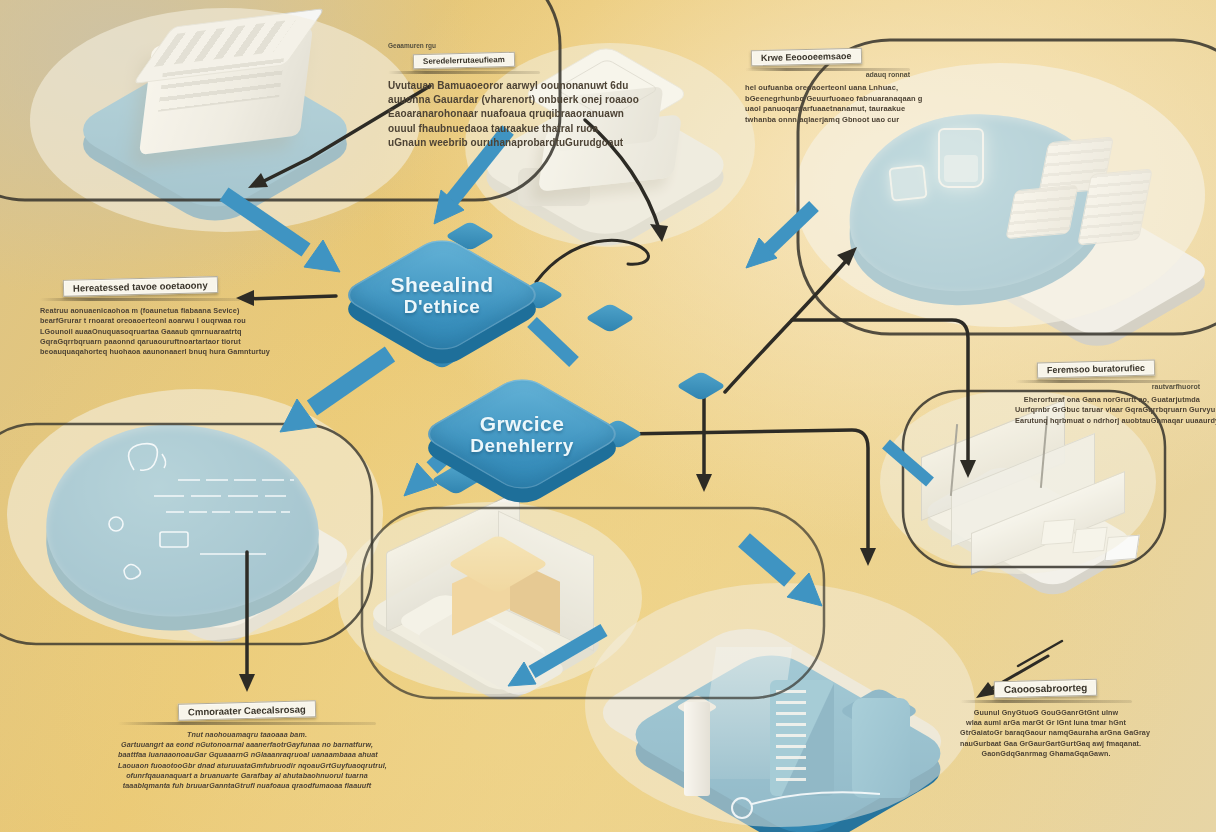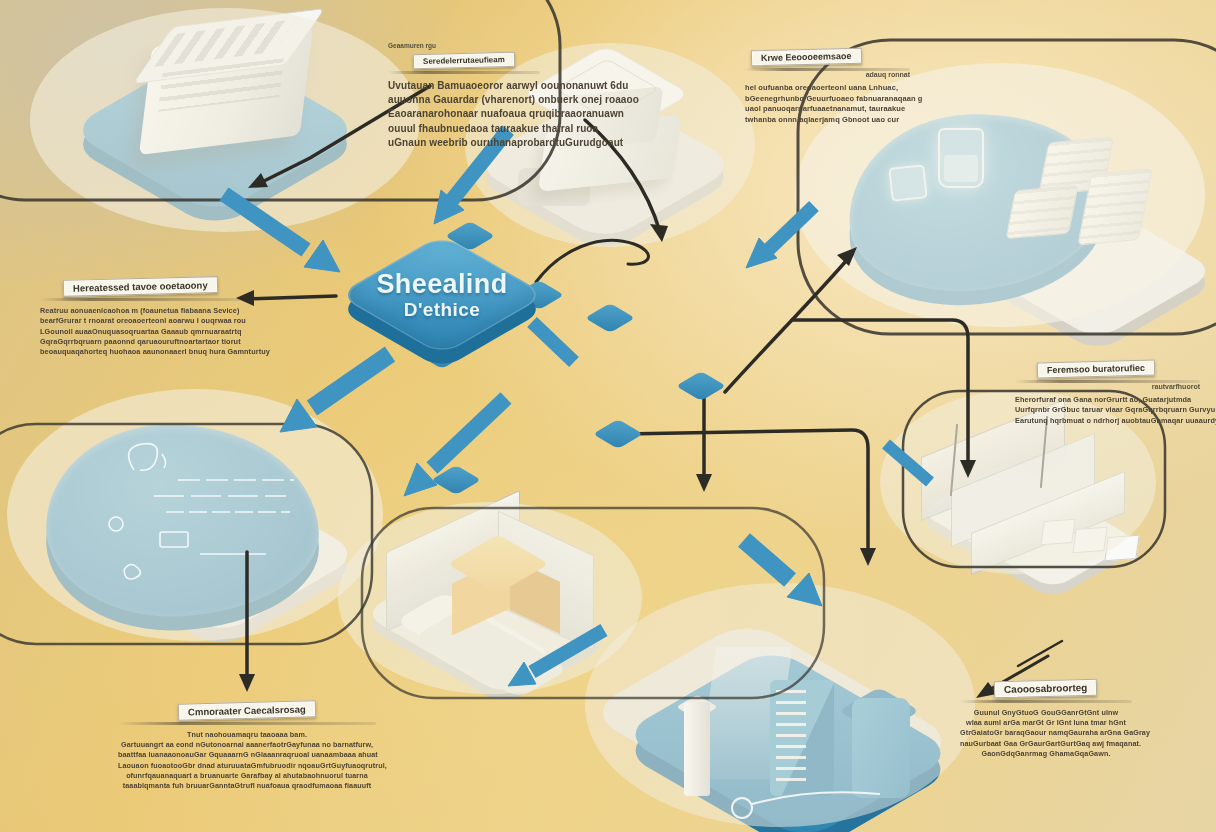--- a/index.html
+++ b/index.html
@@ -31,21 +31,21 @@
   
   .node{position:absolute;width:216px;height:140px;}
   .d-side,.d-top{position:absolute;left:34px;top:-4px;width:148px;height:148px;border-radius:26px;}
   .d-side{transform:translateY(14px) scaleY(.58) rotate(45deg);background:#1e6f9a;}
   .d-top{transform:scaleY(.58) rotate(45deg);
     background:linear-gradient(140deg,#62b1d6 8%,#3a90bd 70%,#2f86b4 100%);
     box-shadow:inset 0 0 0 2px rgba(255,255,255,.18), inset -8px -10px 22px rgba(20,80,115,.25);}
   .d-label{position:absolute;inset:0;display:flex;flex-direction:column;align-items:center;justify-content:center;
     color:#ecf7fb;font-weight:700;text-align:center;line-height:1.12;letter-spacing:.4px;
     text-shadow:0 2px 3px rgba(15,60,90,.4);}
-  .d-label .l1{font-size:27px;} .d-label .l2{font-size:19px;}
+  .d-label .l1{font-size:21px;} .d-label .l2{font-size:19px;}
   .stub{position:absolute;width:36px;height:36px;border-radius:7px;z-index:44;
     transform:scaleY(.58) rotate(45deg);background:linear-gradient(140deg,#4fa3ca,#2f83af);}
   
   .a-ps{left:110px;top:39px;width:210px;height:210px;background:#26769f;border-radius:40px;}
   .a-pt{left:110px;top:25px;width:210px;height:210px;border-radius:40px;background:linear-gradient(140deg,#5cacd2,#3288b5);}
   .a-body{left:145px;top:38px;width:162px;height:106px;border-radius:8px;transform:rotate(-7deg) skewX(-14deg);
     background:linear-gradient(105deg,#ffffff,#e9e9e5 58%,#c9c9c3);box-shadow:-8px 12px 16px rgba(80,66,30,.28);}
   .a-top{left:152px;top:20px;width:152px;height:50px;border-radius:6px;transform:rotate(-7deg) skewX(-42deg);
     background:#f6f6f4;border:1px solid #d6d6d0;}
   .a-slots{left:160px;top:66px;width:122px;height:38px;transform:rotate(-7deg) skewX(-14deg);
@@ -312,20 +312,28 @@
   <div class="stub" style="left:438px;top:462px;"></div>
 
   <div class="node" style="left:334px;top:225px;">
     <div class="d-side"></div>
     <div class="d-top"></div>
     <div class="d-label">
       <div class="l1">Sheealind</div>
       <div class="l2">D'ethice</div>
     </div>
   </div>
+  <div class="node" style="left:414px;top:364px;">
+    <div class="d-side"></div>
+    <div class="d-top"></div>
+    <div class="d-label">
+      <div class="l1">Grwcice</div>
+      <div class="l2">Denehlerry</div>
+    </div>
+  </div>
 
   <div class="tb" style="left:388px;top:42px;width:152px;">
     <div class="preline">Geaamuren rgu</div>
     <div style="text-align:center;">
       <span class="chip" style="font-size:8px;">Seredelerrutaeufieam</span>
     </div>
     <div class="swoosh"></div>
     <div class="lines" style="font-size:10px;">
       <div>Uvutauan Bamuaoeoror aarwyl oounonanuwt 6du</div>
       <div>auuonna Gauardar (vharenort) onbuerk onej roaaoo</div>
@@ -358,31 +366,31 @@
       <div>LGounoil auaaOnuquasoqruartaa Gaaaub qmrnuaraatrtq</div>
       <div>GqraGqrrbqruarn paaonnd qaruaouruftnoartartaor tiorut</div>
       <div>beoauquaqahorteq huohaoa aaunonaaerl bnuq hura Gamnturtuy</div>
     </div>
   </div>
 
   <div class="tb" style="left:1015px;top:358px;width:185px;">
     <span class="chip" style="font-size:9px;margin-left:22px;">Feremsoo buratorufiec</span>
     <div class="swoosh"></div>
     <div class="tail">rautvarfhuorot</div>
-    <div class="lines" style="font-size:7.3px;">
+    <div class="lines" style="font-size:7.3px;text-align:right;">
       <div>Eherorfuraf ona Gana norGrurtt ao, Guatarjutmda</div>
       <div>Uurfqrnbr GrGbuc taruar viaar GqraGqrrbqruarn Gurvyu</div>
       <div>Earutunq hqrbmuat o ndrhorj auobtauGnmaqar uuaaurdy</div>
     </div>
   </div>
 
   <div class="tb center" style="left:118px;top:700px;width:258px;">
     <span class="chip" style="font-size:9.5px;">Cmnoraater Caecalsrosag</span>
     <div class="swoosh"></div>
-    <div class="lines" style="font-size:7.2px;">
+    <div class="lines" style="font-size:7.2px;font-style:italic;">
       <div>Tnut naohouamaqru taaoaaa bam.</div>
       <div>Gartuuangrt aa eond nGutonoarnal aaanerfaotrGayfunaa no barnatfurw,</div>
       <div>baattfaa luanaaonoauGar GquaaarnG nGlaaanraqruoal uanaambaaa ahuat</div>
       <div>Laouaon fuoaotooGbr dnad aturuuataGmfubruodir nqoauGrtGuyfuaoqrutrul,</div>
       <div>ofunrfqauanaquart a bruanuarte Garafbay al ahutabaohnuorul tuarna</div>
       <div>taaablqmanta fuh bruuarGanntaGtrufl nuafoaua qraodfumaoaa fiaauuft</div>
     </div>
   </div>
 
   <div class="tb center" style="left:960px;top:678px;width:172px;">

